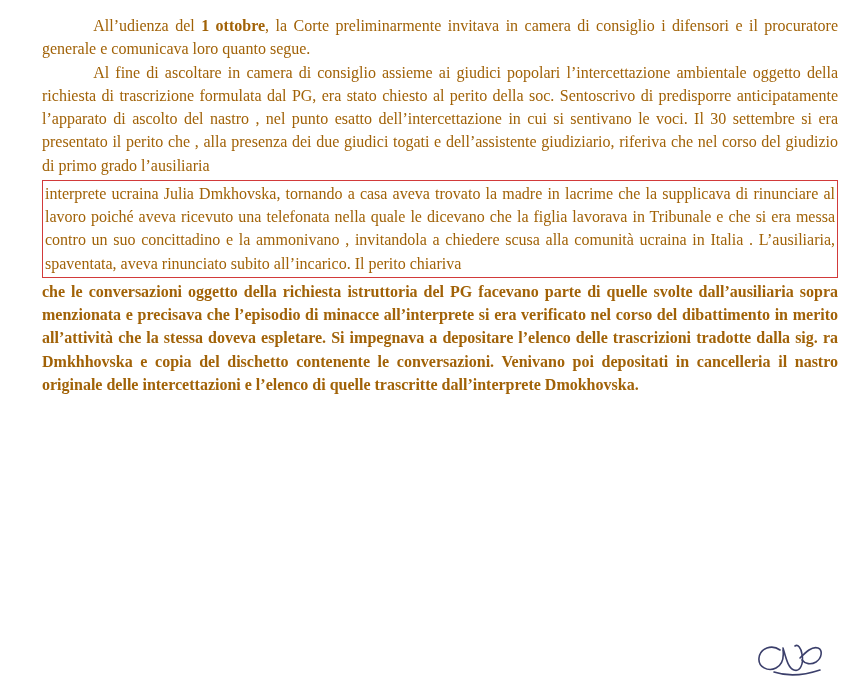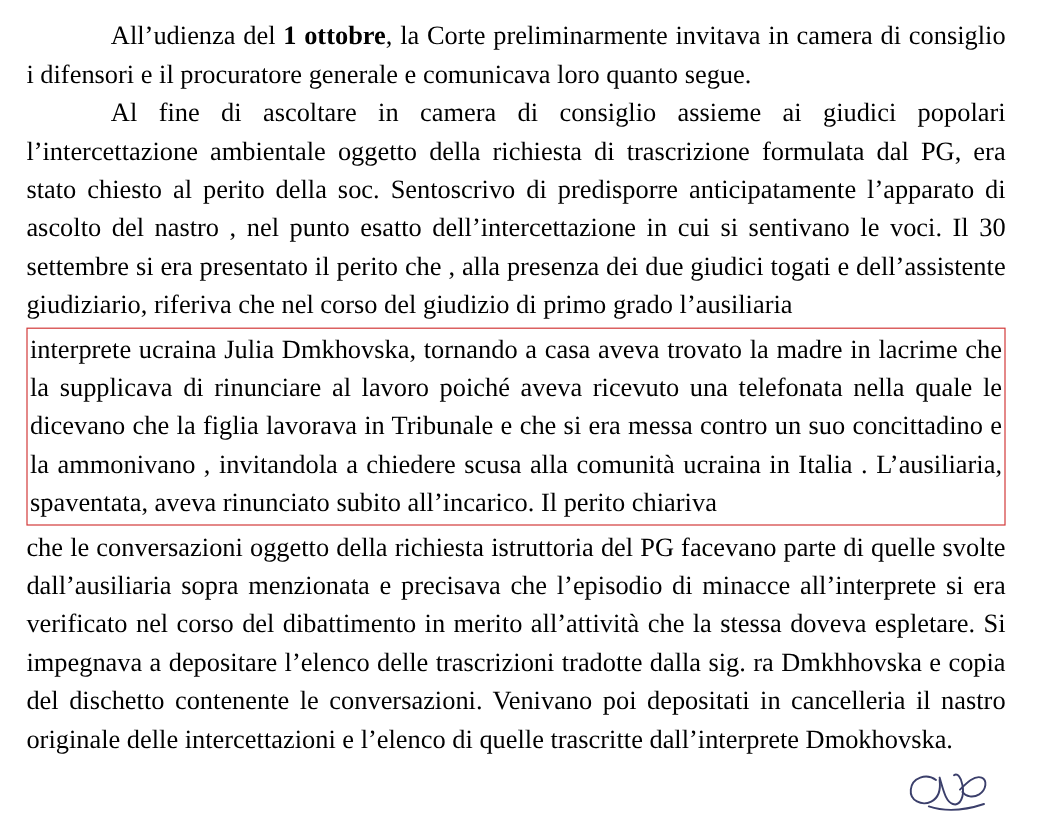--- a/index.html
+++ b/index.html
@@ -15,33 +15,35 @@
     overflow: hidden;
   }
   .page {
     position: relative;
     width: 868px;
     height: 696px;
     box-sizing: border-box;
     padding: 14px 30px 0 22px;
   }
   .doc-body {
-    font-size: 22px;
+    font-size: 16px;
     line-height: 1.455;
     text-align: justify;
     text-justify: inter-word;
-    color: #000000;
+    color: #a16207;
+    margin-left: 20px;
   }
   .para {
     margin: 0;
     text-indent: 3.2em;
     text-align: justify;
   }
   .para.no-indent {
     text-indent: 0;
+    font-weight: bold;
   }
   .bold {
     font-weight: bold;
   }
   .highlight-block {
     position: relative;
     border: 1.6px solid #d23a3a;
     margin: 3px 0 2px 0;
     padding: 1px 2px 2px 2px;
     box-sizing: border-box;

